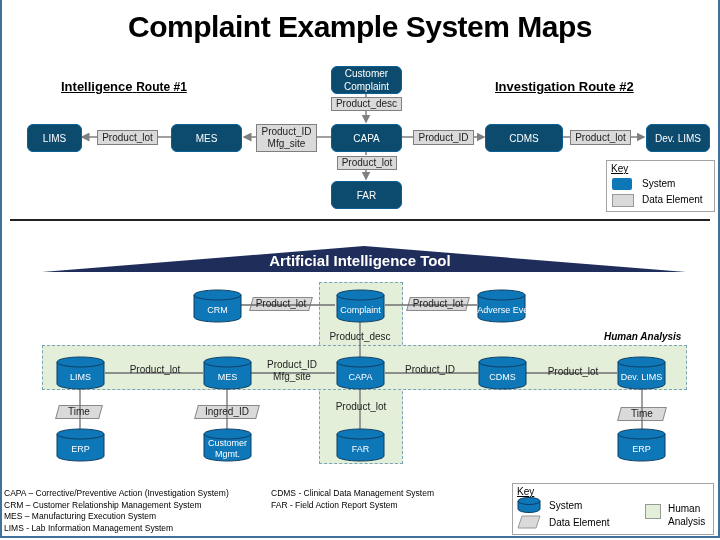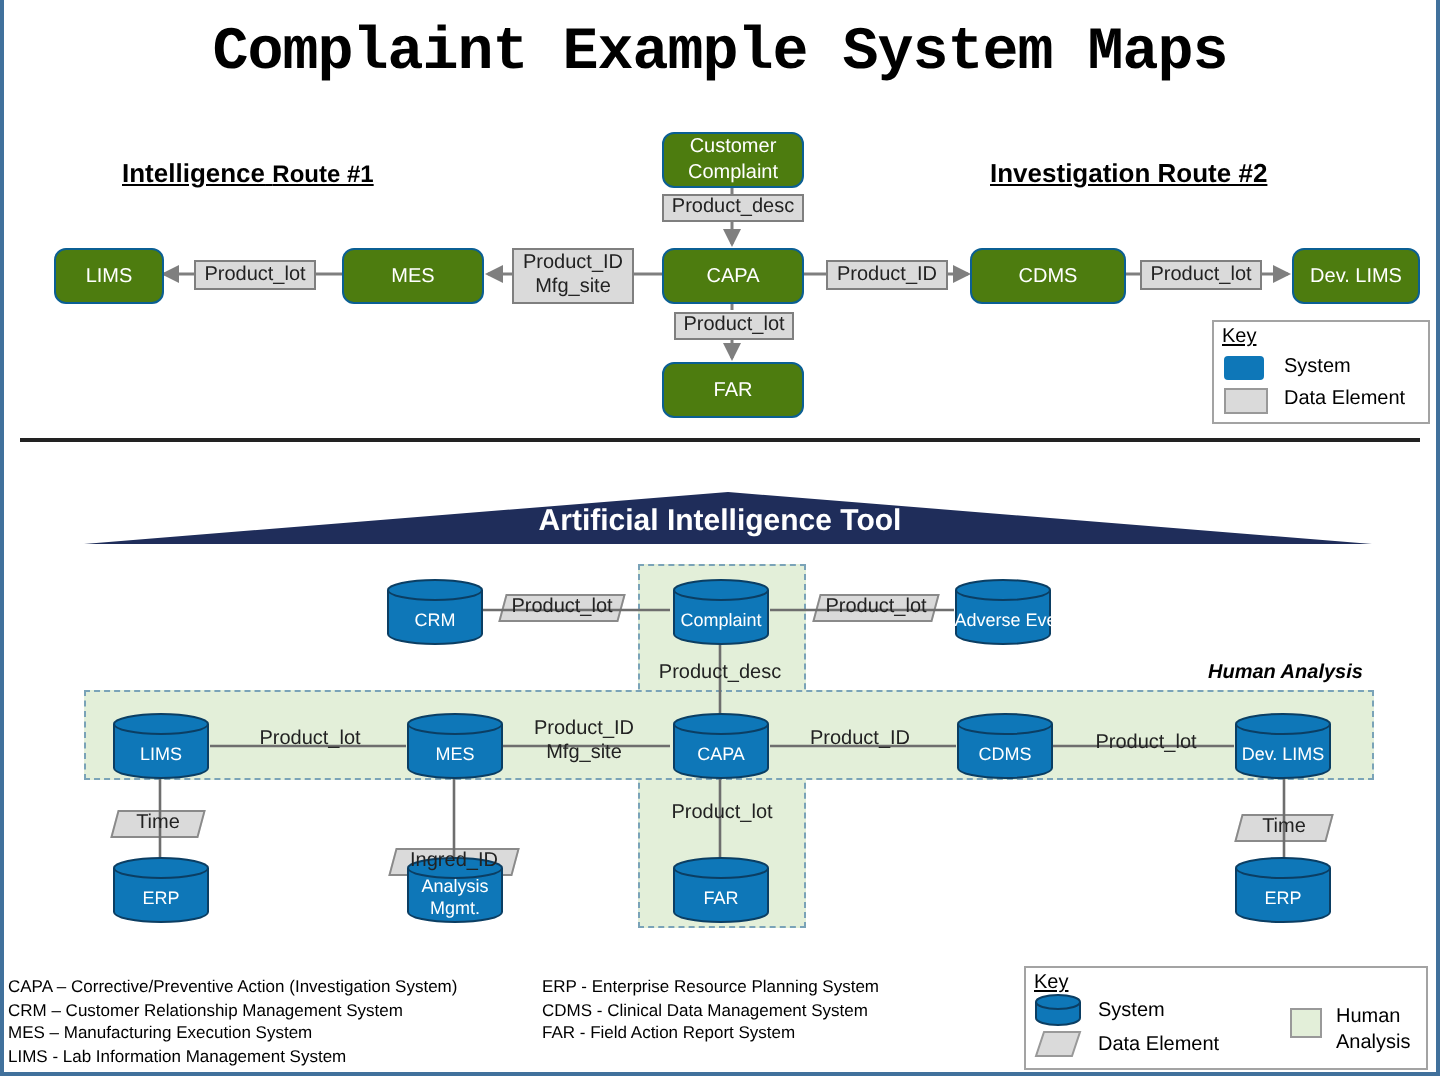--- a/index.html
+++ b/index.html
@@ -1,22 +1,22 @@
 <!DOCTYPE html>
 <html><head>
 <meta charset="utf-8">
 <style>
   html, body { margin:0; padding:0; }
   body { width:720px; height:540px; position:relative; overflow:hidden; background:#ffffff; font-family:"DejaVu Sans", sans-serif; }
   .frame { position:absolute; left:0; top:0; width:716px; height:536px; border:2px solid #41719c; border-top:none; }
   .abs { position:absolute; }
-  .title { position:absolute; left:0; top:10px; width:720px; text-align:center; font-family:Liberation Mono, monospace; font-weight:bold; font-size:30px; color:#000; letter-spacing:-0.5px; }
+  .title { position:absolute; left:0; top:10px; width:720px; text-align:center; font-family:Liberation Sans, sans-serif; font-weight:bold; font-size:30px; color:#000; letter-spacing:-0.5px; }
   .route { position:absolute; font-family:"Liberation Sans", sans-serif; font-weight:bold; font-size:13px; text-decoration:underline; color:#000; }
   .route .small { font-size:12px; }
-  .sys { position:absolute; background:#4d7c0f; color:#fff; border-radius:6px; border:1px solid #0b5f93; font-family:"Liberation Sans", sans-serif; font-size:10px; display:flex; align-items:center; justify-content:center; text-align:center; line-height:13px; }
+  .sys { position:absolute; background:#0c4a6e; color:#fff; border-radius:6px; border:1px solid #0b5f93; font-family:"Liberation Sans", sans-serif; font-size:10px; display:flex; align-items:center; justify-content:center; text-align:center; line-height:13px; }
   .de { position:absolute; background:#dadada; border:1px solid #7f7f7f; color:#222; font-family:"Liberation Sans", sans-serif; font-size:10px; display:flex; align-items:center; justify-content:center; text-align:center; line-height:12px; }
   .key { position:absolute; border:1px solid #a3a3a3; background:#fff; font-family:"Liberation Sans", sans-serif; font-size:10px; }
   .key .kt { position:absolute; left:4px; top:2px; text-decoration:underline; }
   .sep { position:absolute; left:10px; top:219px; width:700px; height:1.5px; background:#222; }
   .ai-label { position:absolute; left:0; top:252px; width:720px; text-align:center; color:#fff; font-family:"Liberation Sans", sans-serif; font-weight:bold; font-size:15px; }
   .ha-region { position:absolute; background:#e3efd9; border:1px dashed #7aa3b8; }
   .ha-label { position:absolute; font-family:"Liberation Sans", sans-serif; font-weight:bold; font-style:italic; font-size:10px; color:#000; }
   .cyl { position:absolute; }
   .cyl-label { position:absolute; color:#fff; font-family:"Liberation Sans", sans-serif; font-size:9px; text-align:center; line-height:11px; display:flex; align-items:center; justify-content:center; }
   .para { position:absolute; font-family:"Liberation Sans", sans-serif; font-size:10px; color:#222; display:flex; align-items:center; justify-content:center; text-align:center; line-height:12px; }
@@ -148,21 +148,21 @@
         <path d="M1,6 L1,28 A23.5,5 0 0 0 48,28 L48,6" fill="#0e77b8" stroke="#0b3e63" stroke-width="1"></path>
         <ellipse cx="24.5" cy="6" rx="23.5" ry="5" fill="#0e77b8" stroke="#0b3e63" stroke-width="1"></ellipse>
       </svg><div class="cyl-label" style="left: 0px; top: 10px; width: 49px; height: 22px;">Dev. LIMS</div></div>
     <div class="cyl" style="left: 56px; top: 428px; width: 49px; height: 34px;"><svg width="49" height="34">
         <path d="M1,6 L1,28 A23.5,5 0 0 0 48,28 L48,6" fill="#0e77b8" stroke="#0b3e63" stroke-width="1"></path>
         <ellipse cx="24.5" cy="6" rx="23.5" ry="5" fill="#0e77b8" stroke="#0b3e63" stroke-width="1"></ellipse>
       </svg><div class="cyl-label" style="left: 0px; top: 10px; width: 49px; height: 22px;">ERP</div></div>
     <div class="cyl" style="left: 203px; top: 428px; width: 49px; height: 34px;"><svg width="49" height="34">
         <path d="M1,6 L1,28 A23.5,5 0 0 0 48,28 L48,6" fill="#0e77b8" stroke="#0b3e63" stroke-width="1"></path>
         <ellipse cx="24.5" cy="6" rx="23.5" ry="5" fill="#0e77b8" stroke="#0b3e63" stroke-width="1"></ellipse>
-      </svg><div class="cyl-label" style="left: 0px; top: 10px; width: 49px; height: 22px;">Analysis Mgmt.</div></div>
+      </svg><div class="cyl-label" style="left: 0px; top: 10px; width: 49px; height: 22px;">Customer Mgmt.</div></div>
     <div class="cyl" style="left: 336px; top: 428px; width: 49px; height: 34px;"><svg width="49" height="34">
         <path d="M1,6 L1,28 A23.5,5 0 0 0 48,28 L48,6" fill="#0e77b8" stroke="#0b3e63" stroke-width="1"></path>
         <ellipse cx="24.5" cy="6" rx="23.5" ry="5" fill="#0e77b8" stroke="#0b3e63" stroke-width="1"></ellipse>
       </svg><div class="cyl-label" style="left: 0px; top: 10px; width: 49px; height: 22px;">FAR</div></div>
     <div class="cyl" style="left: 617px; top: 428px; width: 49px; height: 34px;"><svg width="49" height="34">
         <path d="M1,6 L1,28 A23.5,5 0 0 0 48,28 L48,6" fill="#0e77b8" stroke="#0b3e63" stroke-width="1"></path>
         <ellipse cx="24.5" cy="6" rx="23.5" ry="5" fill="#0e77b8" stroke="#0b3e63" stroke-width="1"></ellipse>
       </svg><div class="cyl-label" style="left: 0px; top: 10px; width: 49px; height: 22px;">ERP</div></div>
   </div>
 
@@ -170,32 +170,31 @@
 <div class="para" style="left:408px;top:297px;width:60px;height:14px;">Product_lot</div>
 <div class="para" style="left:328px;top:330px;width:64px;height:14px;">Product_desc</div>
 <div class="para" style="left:124px;top:363px;width:62px;height:14px;">Product_lot</div>
 <div class="para" style="left:262px;top:359px;width:60px;height:24px;flex-direction:column;">
   <span>Product_ID</span>
   <span>Mfg_site</span>
 </div>
 <div class="para" style="left:399px;top:363px;width:62px;height:14px;">Product_ID</div>
 <div class="para" style="left:543px;top:365px;width:60px;height:14px;">Product_lot</div>
 <div class="para" style="left:57px;top:405px;width:44px;height:14px;">Time</div>
-<div class="para" style="left:196px;top:424px;width:62px;height:14px;">Ingred_ID</div>
+<div class="para" style="left:196px;top:405px;width:62px;height:14px;">Ingred_ID</div>
 <div class="para" style="left:330px;top:400px;width:62px;height:14px;">Product_lot</div>
 <div class="para" style="left:619px;top:407px;width:46px;height:14px;">Time</div>
 
 <div class="legend" style="left:4px;top:488px;width:260px;">
   <div>CAPA – Corrective/Preventive Action (Investigation System)</div>
   <div>CRM – Customer Relationship Management System</div>
   <div>MES – Manufacturing Execution System</div>
   <div>LIMS - Lab Information Management  System</div>
 </div>
 <div class="legend" style="left:271px;top:488px;width:240px;">
-  <div>ERP - Enterprise Resource Planning System</div>
   <div>CDMS - Clinical Data Management System</div>
   <div>FAR - Field Action Report System</div>
 </div>
 
 <div class="key" style="left:512px;top:483px;width:200px;height:50px;">
   <span class="kt">Key</span>
   <svg class="abs" style="left:4px;top:13px;" width="24" height="16">
     <path d="M1,4 L1,12 A11,3.5 0 0 0 23,12 L23,4" fill="#0e77b8" stroke="#0b3e63" stroke-width="1"></path>
     <ellipse cx="12" cy="4" rx="11" ry="3.5" fill="#0e77b8" stroke="#0b3e63" stroke-width="1"></ellipse>
   </svg>

